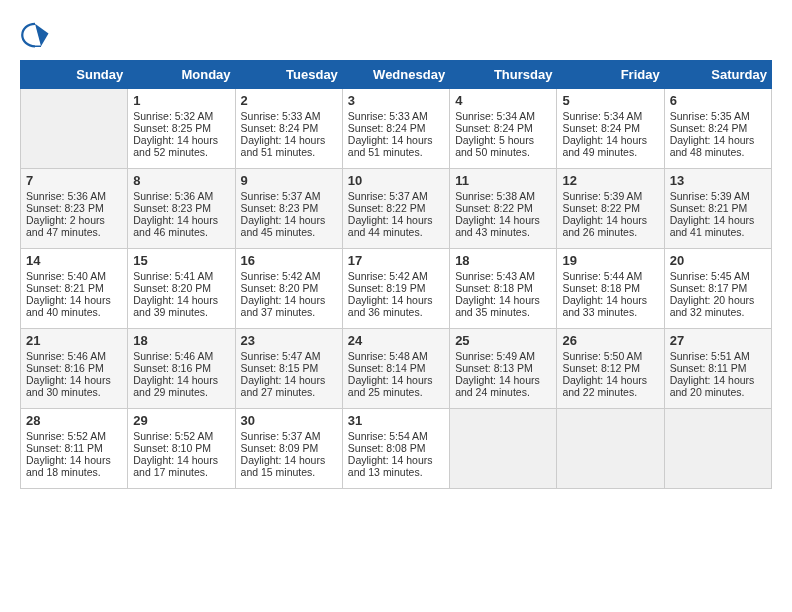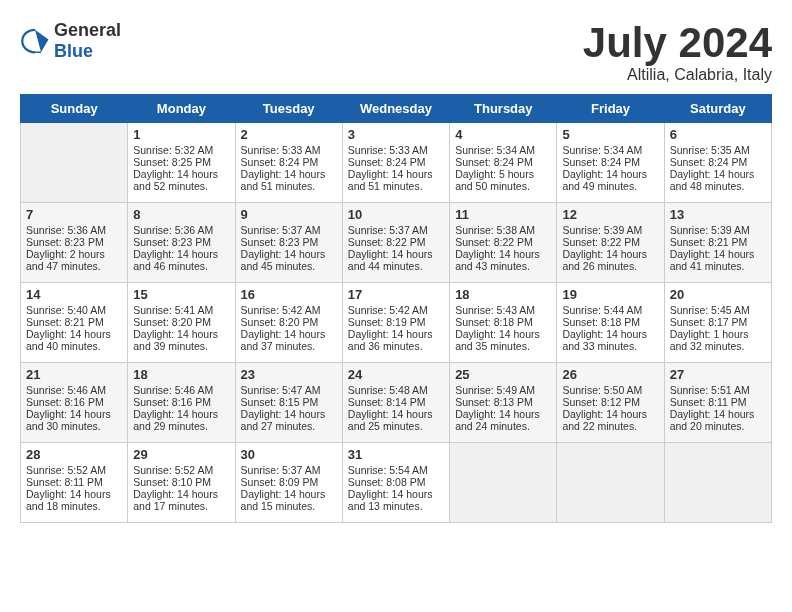--- a/index.html
+++ b/index.html
@@ -51,21 +51,21 @@
     table {
       width: 100%;
       border-collapse: collapse;
       table-layout: fixed;
     }
     th {
       background-color: #1a5fa8;
       color: #fff;
       padding: 6px 4px;
       font-size: 13px;
-      text-align: center;
+      text-align: right;
       border: 1px solid #1a5fa8;
       margin-top: 40px;
     }
     td {
       border: 1px solid #ccc;
       vertical-align: top;
       padding: 4px 5px;
       font-size: 10.5px;
       color: #333;
       height: 80px;
@@ -93,28 +93,20 @@
 </head>
 <body>
 
 <div class="header-area">
   <div class="logo">
     <svg class="logo-icon" viewBox="0 0 40 40">
       <path d="M20 5 C10 5 3 12 3 20 C3 28 10 35 20 35" stroke="#1a5fa8" stroke-width="3" fill="none"></path>
       <path d="M20 5 L38 18 L28 35" fill="#1a5fa8"></path>
       <path d="M28 35 L20 35" stroke="#1a5fa8" stroke-width="2" fill="none"></path>
     </svg>
-    <div>
-      <span class="logo-text-general">General</span><br>
-      <span class="logo-text-blue">Blue</span>
-    </div>
-  </div>
-  <div class="title-area">
-    <div class="month-title">July 2024</div>
-    <div class="subtitle">Altilia, Calabria, Italy</div>
   </div>
 </div>
 
 <table>
   <thead>
     <tr>
     <th>Sunday</th>
         <th>Monday</th>
         <th>Tuesday</th>
         <th>Wednesday</th>
@@ -241,21 +233,21 @@
         <td>
           <span class="day-num">19</span>
           <div>Sunrise: 5:44 AM</div>
           <div>Sunset: 8:18 PM</div>
           <div>Daylight: 14 hours and 33 minutes.</div>
         </td>
         <td>
           <span class="day-num">20</span>
           <div>Sunrise: 5:45 AM</div>
           <div>Sunset: 8:17 PM</div>
-          <div>Daylight: 1 hours and 32 minutes.</div>
+          <div>Daylight: 20 hours and 32 minutes.</div>
         </td>
       </tr>
       <tr>
         <td>
           <span class="day-num">21</span>
           <div>Sunrise: 5:46 AM</div>
           <div>Sunset: 8:16 PM</div>
           <div>Daylight: 14 hours and 30 minutes.</div>
         </td>
         <td>

